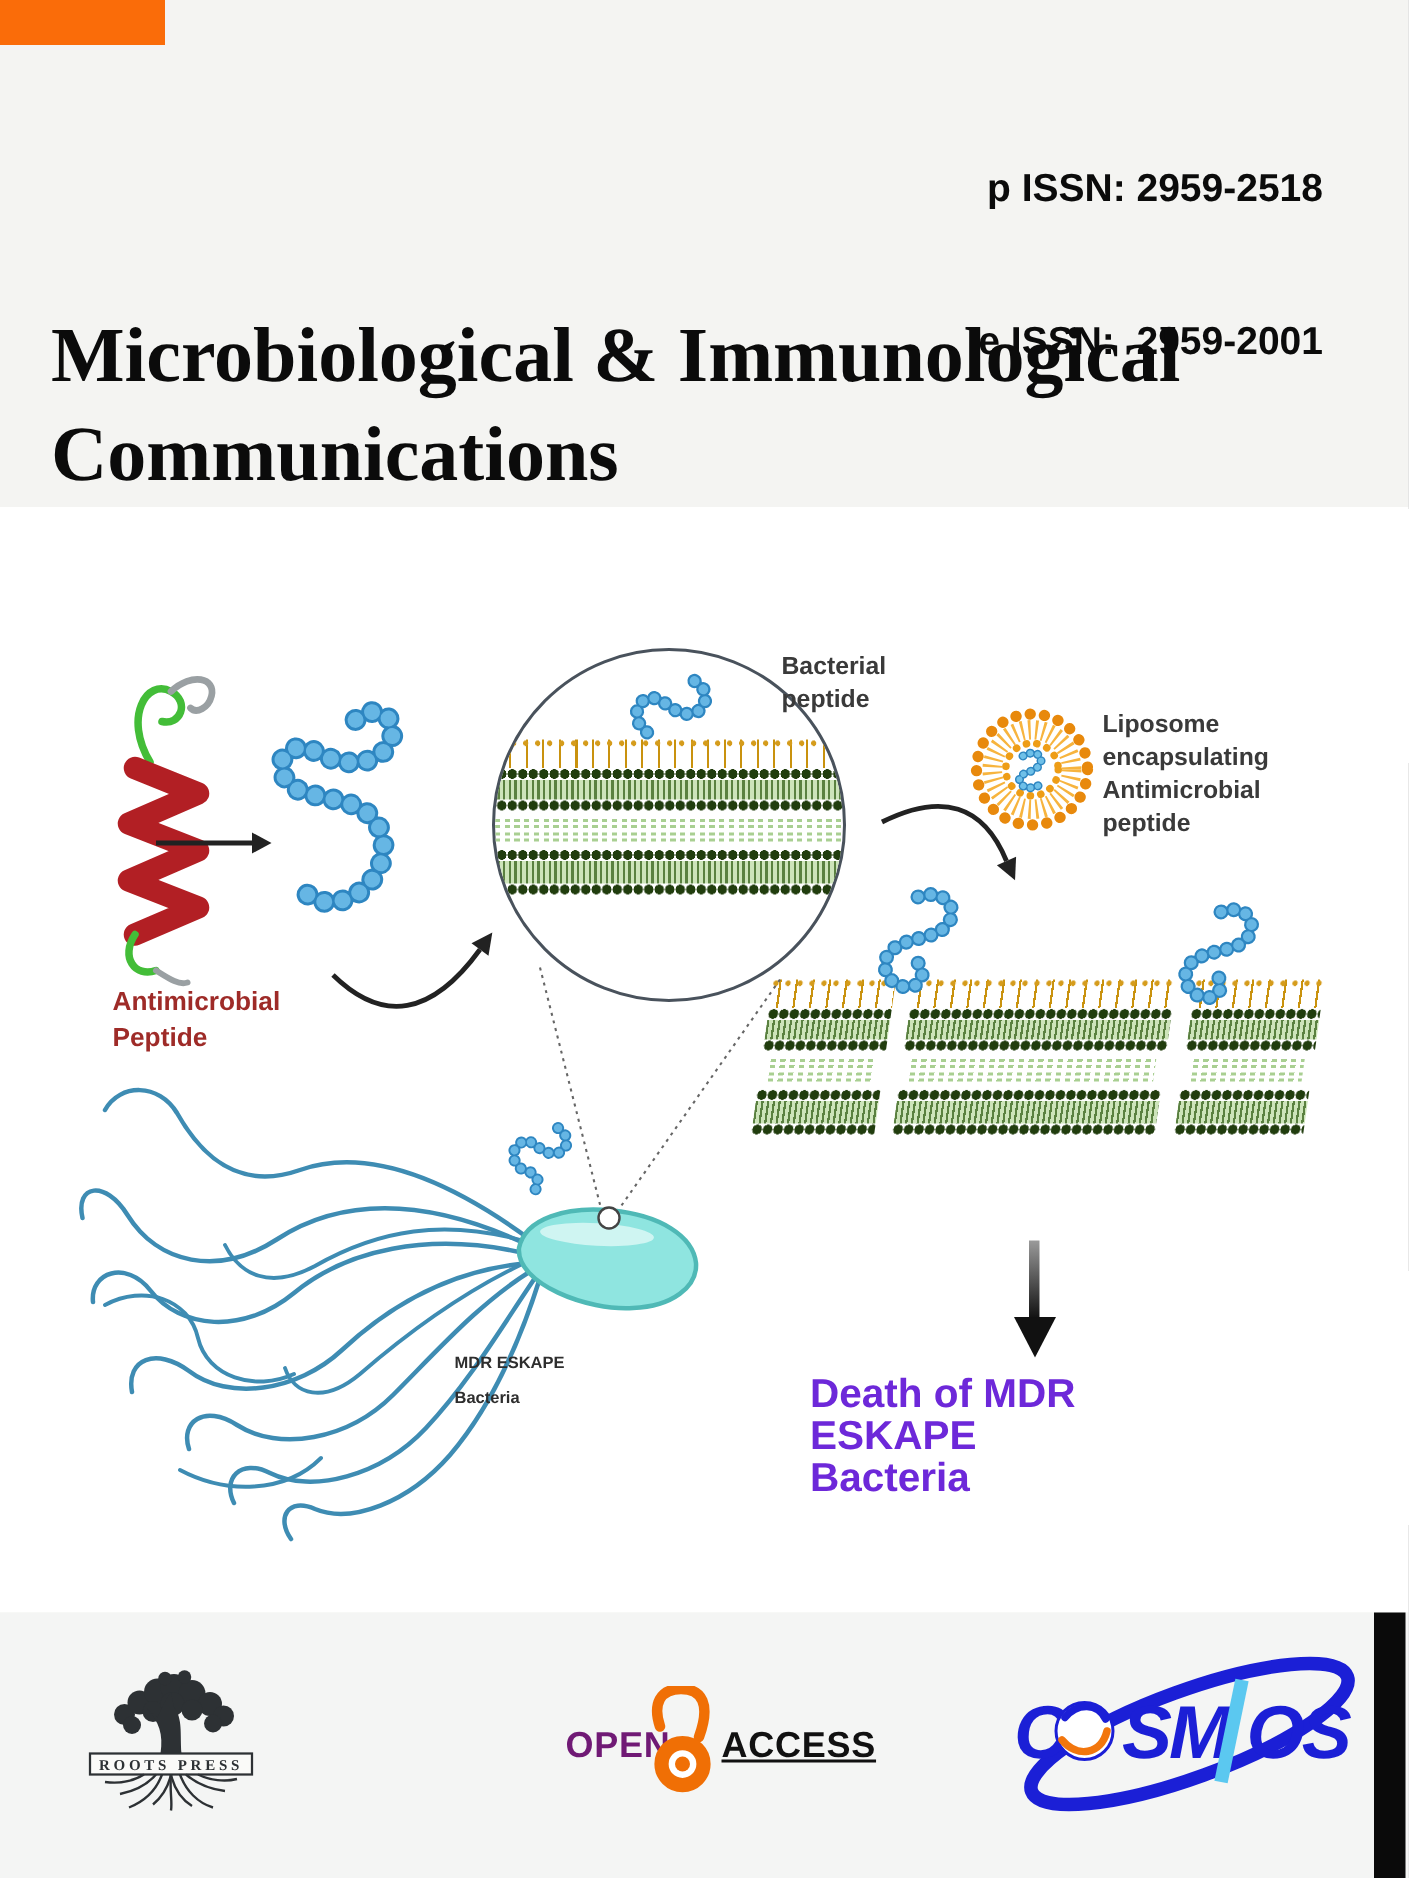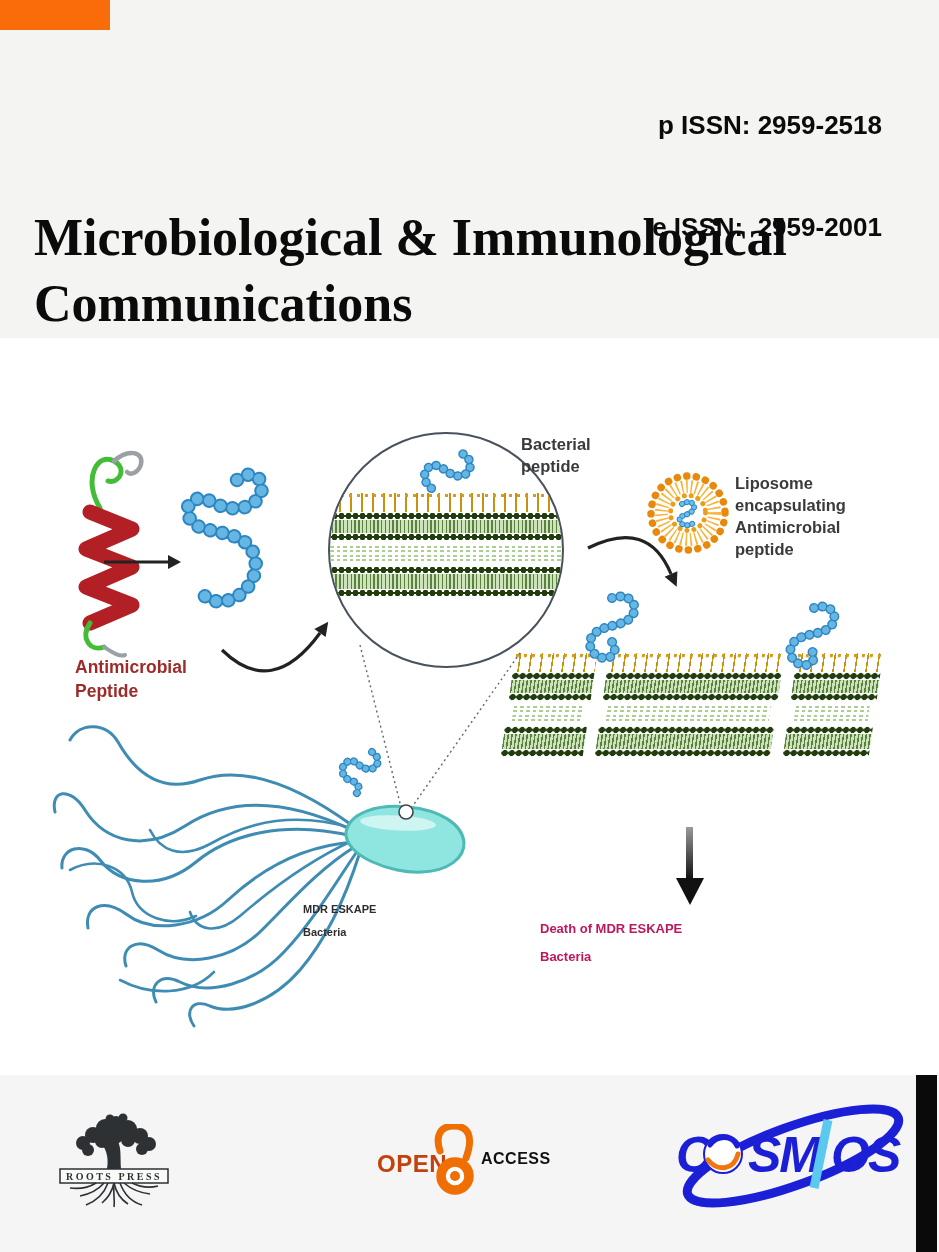--- a/index.html
+++ b/index.html
@@ -34,30 +34,30 @@
   .m-peri .pr{height:2px;margin:2.5px 6px;
      background:repeating-linear-gradient(90deg,#A9CF92 0 3.5px,rgba(0,0,0,0) 3.5px 6.5px);}
   .mseg{transform:skewX(-8deg);}
   
   .lbl{font-weight:bold;color:#3A3A3A;text-align:left;}
   #bm-label{left:521px;top:433px;width:130px;font-size:16.5px;line-height:22px;}
   #lip-label{left:735px;top:472px;width:135px;font-size:16.5px;line-height:22px;}
   #dis-label{left:480px;top:774px;width:420px;font-size:17.5px;line-height:24px;}
   #mdr-label{left:303px;top:898px;width:140px;font-size:11px;line-height:23px;color:#2E2E2E;}
   #amp-label{left:75px;top:655px;width:140px;font-size:17.5px;line-height:24px;color:#9E2B28;}
-  #death-label{left:540px;top:915px;width:290px;font-size:13px;line-height:28px;color:#be185d;}
+  #death-label{left:540px;top:915px;width:290px;font-size:27px;line-height:28px;color:#6d28d9;}
   
   #death-arrow-shaft{left:686px;top:827px;width:7px;height:52px;
       background:linear-gradient(#9a9a9a,#111);}
   #death-arrow-head{left:676px;top:878px;width:0;height:0;
       border-left:14px solid rgba(0,0,0,0);border-right:14px solid rgba(0,0,0,0);
       border-top:27px solid #111;}
   
-  #oa-open{left:377px;top:1150px;font-size:24px;font-weight:800;color:#c2410c;letter-spacing:.5px;}
-  #oa-access{left:481px;top:1150px;font-size:16px;font-weight:800;color:#111;letter-spacing:.5px;}
+  #oa-open{left:377px;top:1150px;font-size:24px;font-weight:800;color:#701a75;letter-spacing:.5px;}
+  #oa-access{left:481px;top:1150px;font-size:24px;font-weight:800;color:#111;letter-spacing:.5px;text-decoration:underline;}
   svg{display:block;}
   svg text{font-family:"Liberation Sans",sans-serif;}
   .serif-text{font-family:"Liberation Serif",serif !important;}
 </style>
 </head>
 <body>
 
 <div id="cover">
 
   <div id="accent-bar" class="abs"></div>

